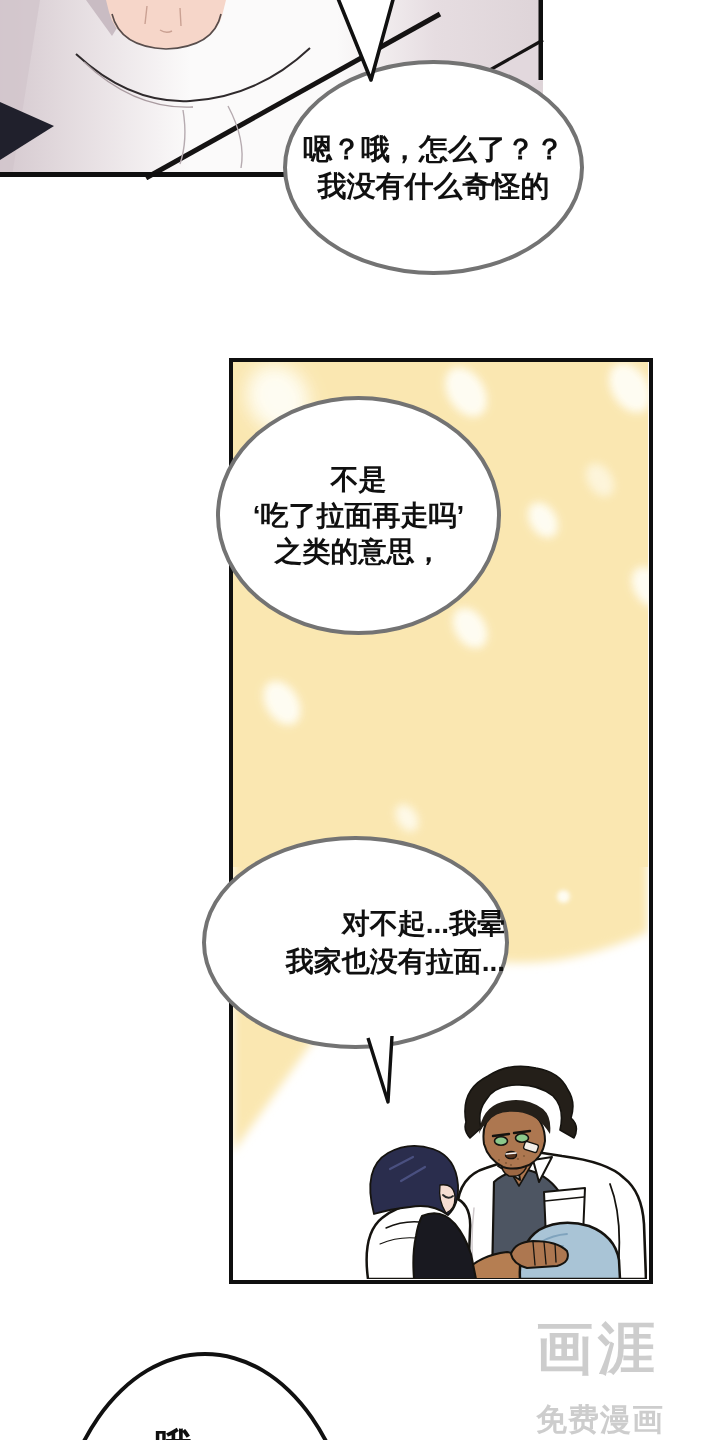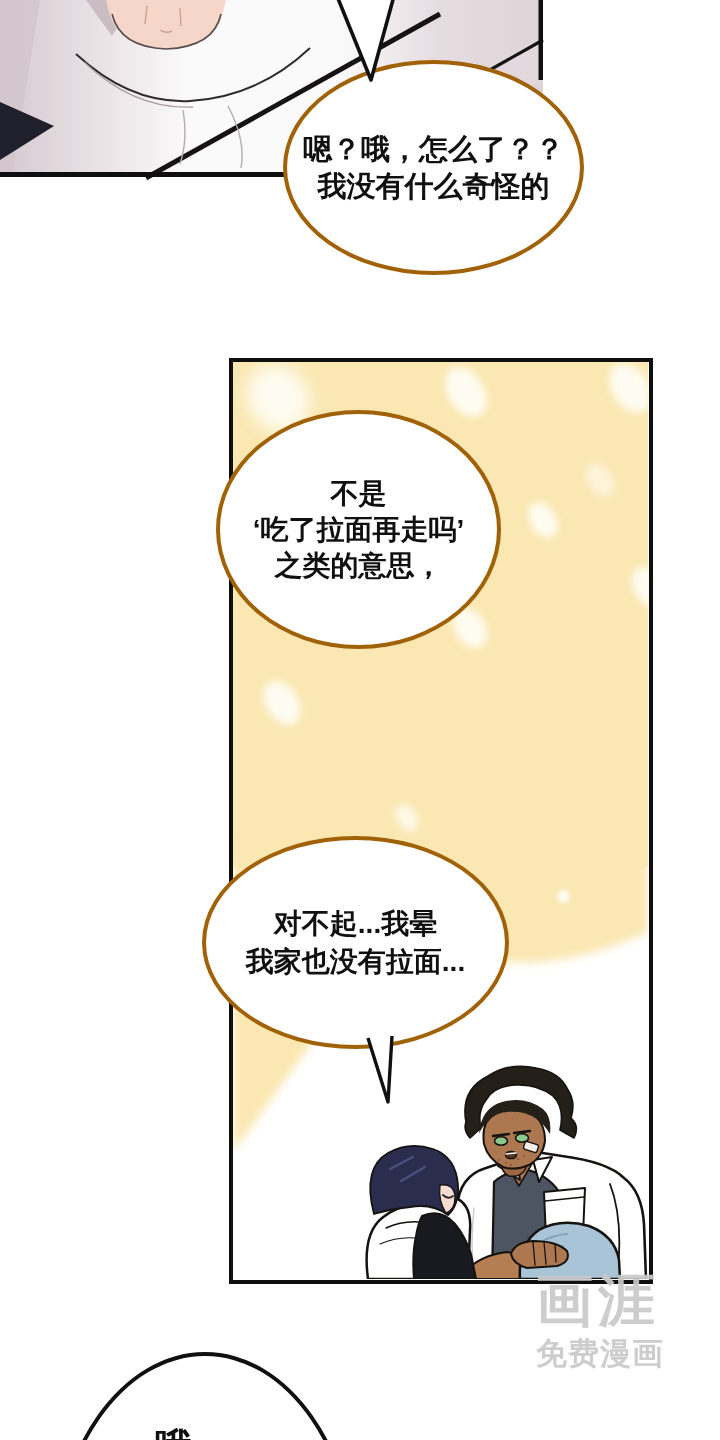--- a/index.html
+++ b/index.html
@@ -3,45 +3,45 @@
 <meta charset="utf-8">
 <style>
   html,body{margin:0;padding:0;background:#ffffff;}
   #page{
     position:relative;width:720px;height:1440px;background:#ffffff;overflow:hidden;
     font-family:"Liberation Sans","DejaVu Sans",sans-serif;color:#101010;
   }
   .abs{position:absolute;}
   
   .bubble{
-    position:absolute;background:#ffffff;border:4px solid #a16207;border-radius:50%;
+    position:absolute;background:#ffffff;border:4px solid #737373;border-radius:50%;
     display:flex;flex-direction:column;align-items:center;justify-content:center;
     text-align:center;font-weight:700;z-index:5;box-sizing:border-box;
   }
   .bubble .ln{display:block;white-space:nowrap;}
   #bubble1{left:283px;top:60px;width:301px;height:215px;font-size:29px;line-height:37px;}
-  #bubble2{left:216px;top:410px;width:285px;height:239px;font-size:28px;line-height:36px;}
+  #bubble2{left:216px;top:396px;width:285px;height:239px;font-size:28px;line-height:36px;}
   #bubble3{left:464px;top:660px;width:211px;height:185px;font-size:27px;line-height:36px;}
-  #bubble4{left:202px;top:836px;width:307px;height:213px;font-size:28px;line-height:38px;}
+  #bubble4{left:202px;top:836px;width:307px;height:213px;font-size:28px;line-height:38px;align-items:flex-end;}
   #bubble5{left:52px;top:1352px;width:298px;height:430px;background:#fff;
     border:4px solid #101010;border-radius:50%;z-index:4;}
   #bubble5-cliptext{left:155px;top:1426px;width:46px;height:14px;overflow:hidden;z-index:6;
     font-size:37px;font-weight:700;line-height:37px;text-align:left;}
   #bubble5-cliptext span{display:block;margin-top:2px;}
   
   #panel-mid{
     left:229px;top:358px;width:424px;height:926px;border:4.5px solid #0f0f0f;
     box-sizing:border-box;background:#ffffff;overflow:hidden;z-index:1;
   }
   .spot{position:absolute;background:#FFFEF6;border-radius:50%;
     filter:blur(4px);transform:rotate(-32deg);opacity:.95;}
   
-  #watermark{left:536px;top:1272px;z-index:20;color:rgba(201,201,201,0.93);line-height:1;}
+  #watermark{left:536px;top:1320px;z-index:20;color:rgba(201,201,201,0.93);line-height:1;}
   #watermark .logo{font-size:57px;font-weight:900;letter-spacing:5px;}
-  #watermark .tagline{font-size:31px;font-weight:700;letter-spacing:1px;margin-top:9px;}
+  #watermark .tagline{font-size:31px;font-weight:700;letter-spacing:1px;margin-top:27px;}
   svg{display:block;}
   #tails{left:0;top:0;z-index:6;pointer-events:none;}
   #panel-top-svg{left:0;top:0;z-index:1;}
 </style>
 </head>
 <body>
 
 <div id="page">
 
   <svg id="panel-top-svg" class="abs" width="545" height="180" viewBox="0 0 545 180">

